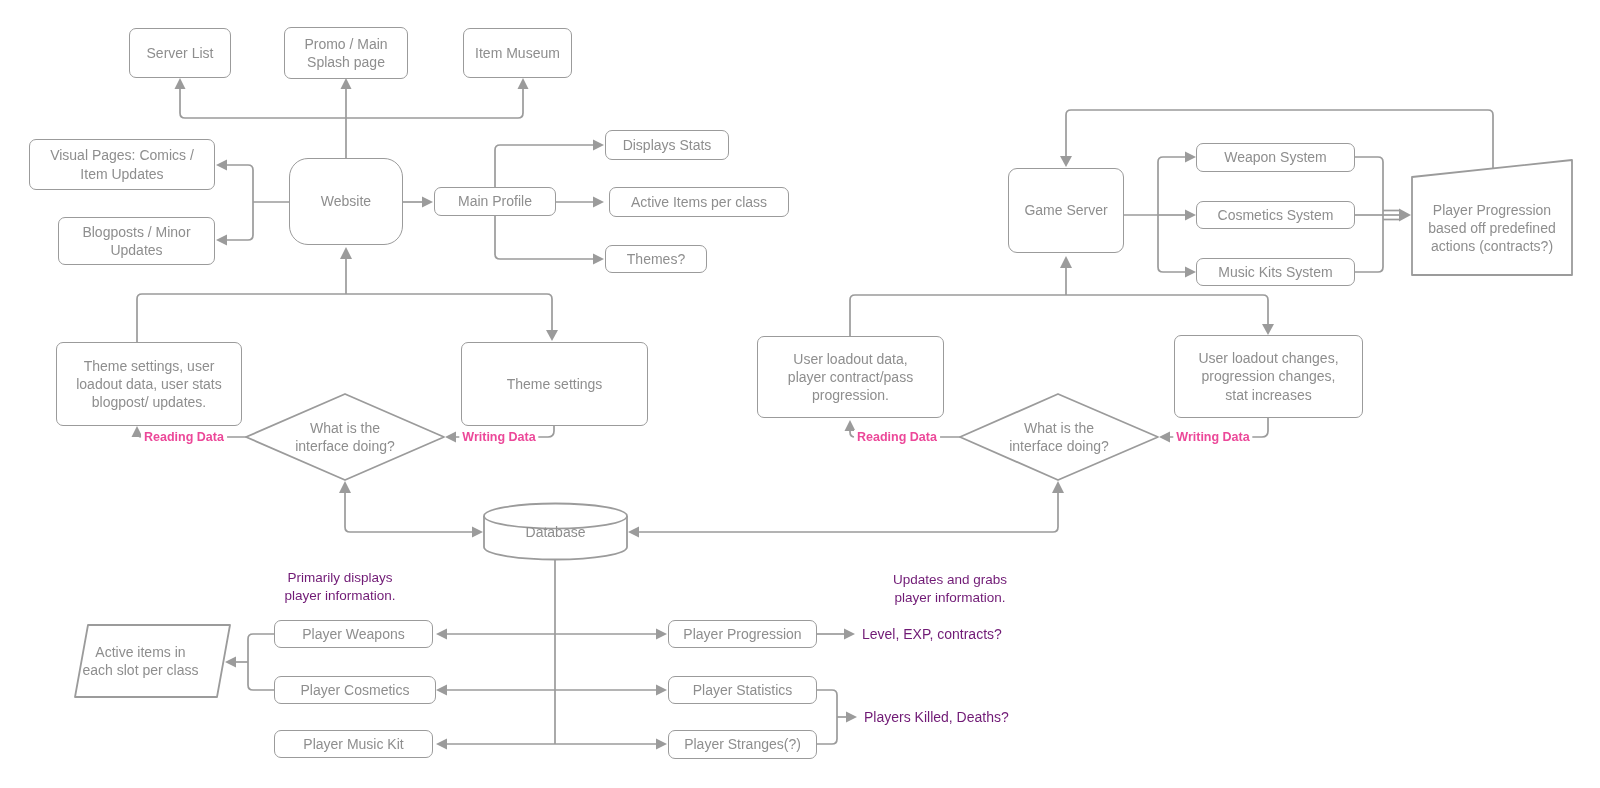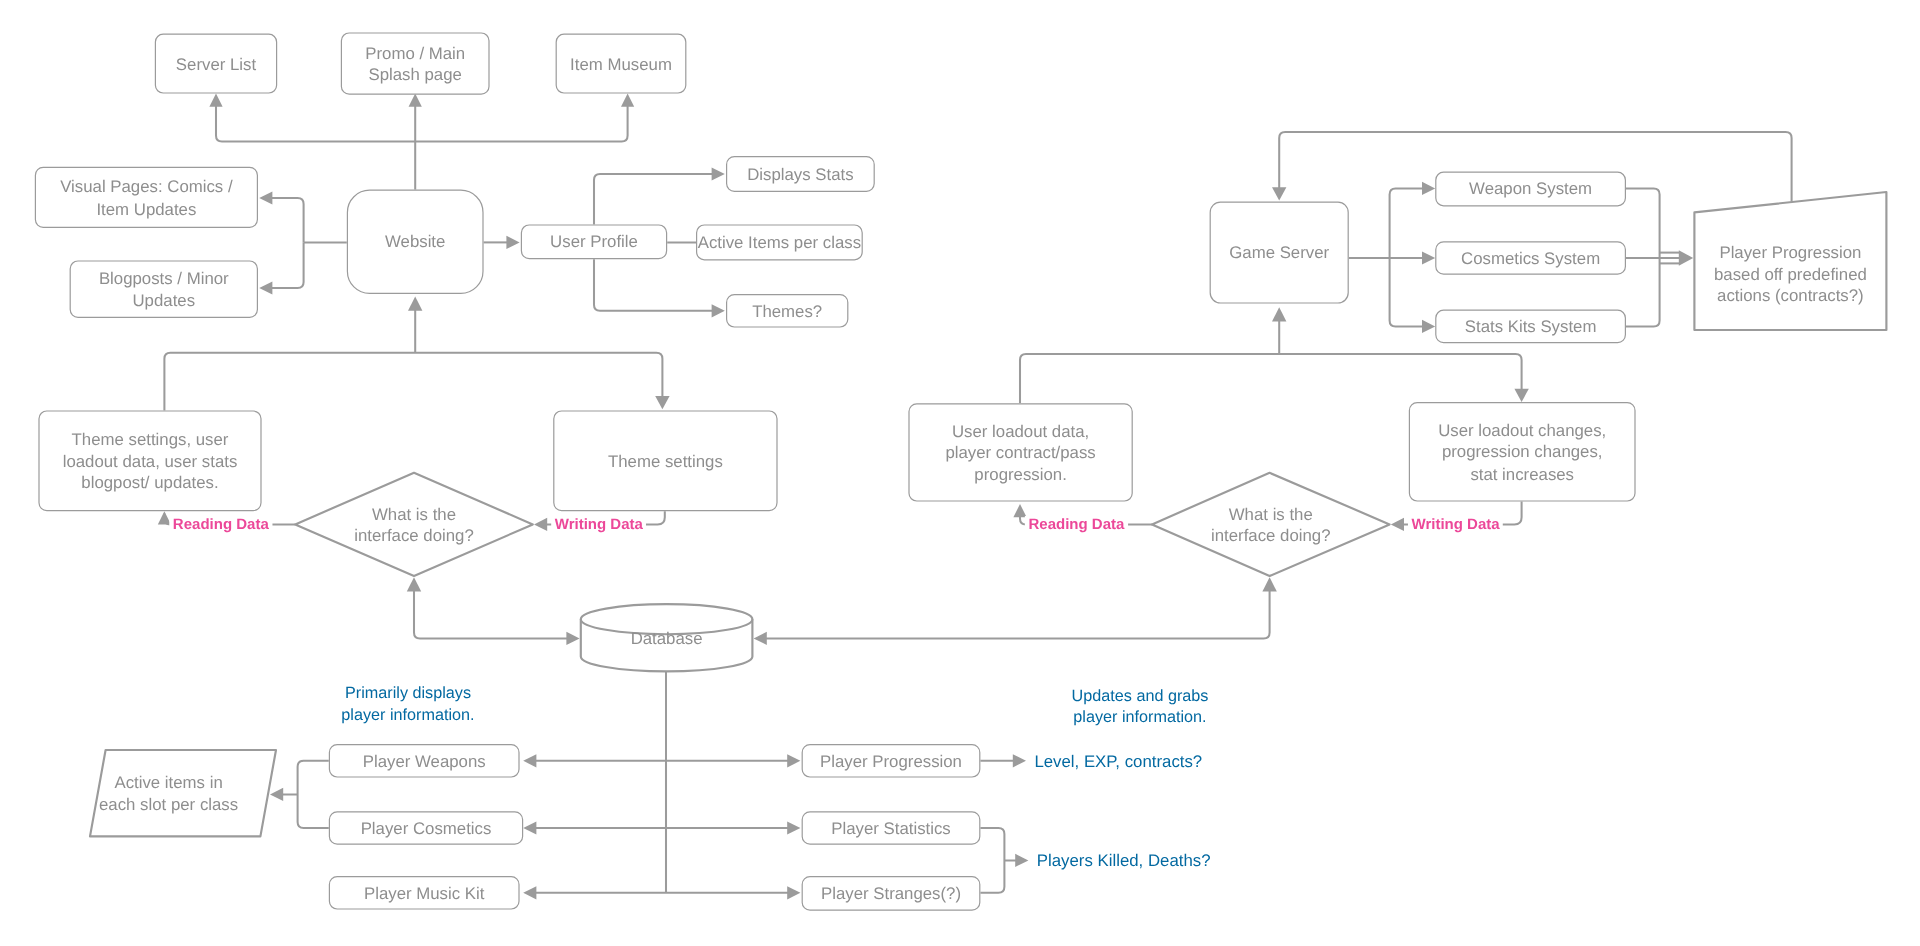--- a/index.html
+++ b/index.html
@@ -7,21 +7,21 @@
           font-family:"Liberation Sans",sans-serif;overflow:hidden;}
   #wires{position:absolute;left:0;top:0;width:1600px;height:788px;}
   .node{position:absolute;border:1.7px solid #9b9b9b;border-radius:7px;background:#fff;
         display:flex;align-items:center;justify-content:center;text-align:center;
         color:#8e8e8e;font-size:14px;line-height:1.3;box-sizing:border-box;z-index:2;}
   .node span,.shape-label span{white-space:pre-line;}
   .shape-label{position:absolute;display:flex;align-items:center;justify-content:center;
         text-align:center;color:#8e8e8e;font-size:14px;line-height:1.3;z-index:3;background:transparent;}
   .edge-label{position:absolute;transform:translate(-50%,-50%);background:#fff;color:#ec4899;
         font-size:12.5px;font-weight:bold;padding:0 3px;z-index:4;white-space:nowrap;}
-  .annotation{position:absolute;color:#0369a1;font-size:13.5px;line-height:1.32;text-align:center;
+  .annotation{position:absolute;color:#701a75;font-size:13.5px;line-height:1.32;text-align:center;
         z-index:2;white-space:pre-line;}
   .annotation.left-align{text-align:center;transform:translateY(-50%);white-space:nowrap;font-size:14px;}
   .wire{stroke:#9b9b9b;stroke-width:1.7;fill:none;stroke-linejoin:round;stroke-linecap:butt;}
   .head{fill:#9b9b9b;stroke:none;}
   .shape{fill:#ffffff;stroke:#9b9b9b;stroke-width:1.8;stroke-linejoin:round;}
 </style>
 </head>
 <body>
 
 <div id="canvas">
@@ -149,50 +149,50 @@
     </div>
   <div class="node" style="left:29px;top:139px;width:186px;height:51px">
     <span>Visual Pages: Comics /
 Item Updates</span>
     </div>
   <div class="node" style="left:58px;top:217px;width:157px;height:48px">
     <span>Blogposts / Minor
 Updates</span>
     </div>
   <div class="node" style="left:434px;top:187px;width:122px;height:29px">
-    <span>User Profile</span>
+    <span>Main Profile</span>
     </div>
   <div class="node" style="left:605px;top:130px;width:124px;height:30px">
     <span>Displays Stats</span>
     </div>
-  <div class="node" style="left:580px;top:187px;width:139px;height:30px">
+  <div class="node" style="left:609px;top:187px;width:180px;height:30px">
     <span>Active Items per class</span>
     </div>
   <div class="node" style="left:605px;top:245px;width:102px;height:28px">
     <span>Themes?</span>
     </div>
-  <div class="node" style="left:32px;top:342px;width:186px;height:84px">
+  <div class="node" style="left:56px;top:342px;width:186px;height:84px">
     <span>Theme settings, user
 loadout data, user stats
 blogpost/ updates.</span>
     </div>
   <div class="node" style="left:461px;top:342px;width:187px;height:84px">
     <span>Theme settings</span>
     </div>
   <div class="node" style="left:1008px;top:168px;width:116px;height:85px;border-radius:9px">
     <span>Game Server</span>
     </div>
   <div class="node" style="left:1196px;top:143px;width:159px;height:29px">
     <span>Weapon System</span>
     </div>
   <div class="node" style="left:1196px;top:201px;width:159px;height:28px">
     <span>Cosmetics System</span>
     </div>
   <div class="node" style="left:1196px;top:258px;width:159px;height:28px">
-    <span>Stats Kits System</span>
+    <span>Music Kits System</span>
     </div>
   <div class="node" style="left:757px;top:336px;width:187px;height:82px">
     <span>User loadout data,
 player contract/pass
 progression.</span>
     </div>
   <div class="node" style="left:1174px;top:335px;width:189px;height:83px">
     <span>User loadout changes,
 progression changes,
 stat increases</span>

